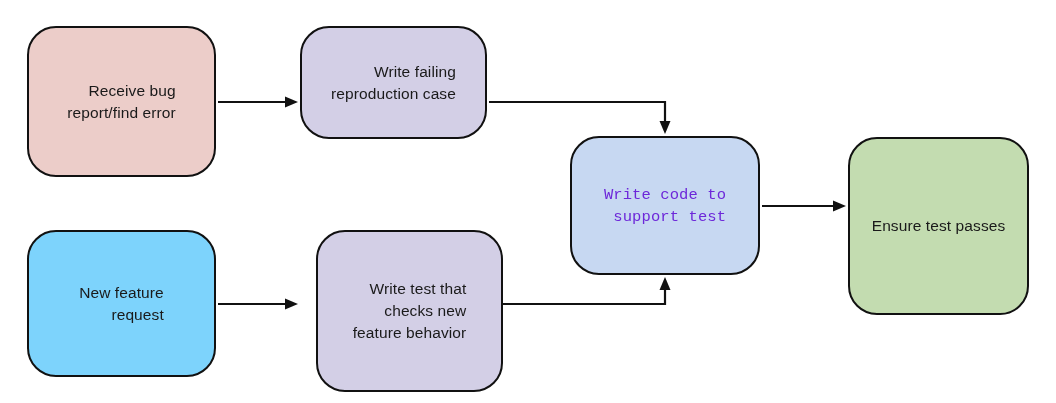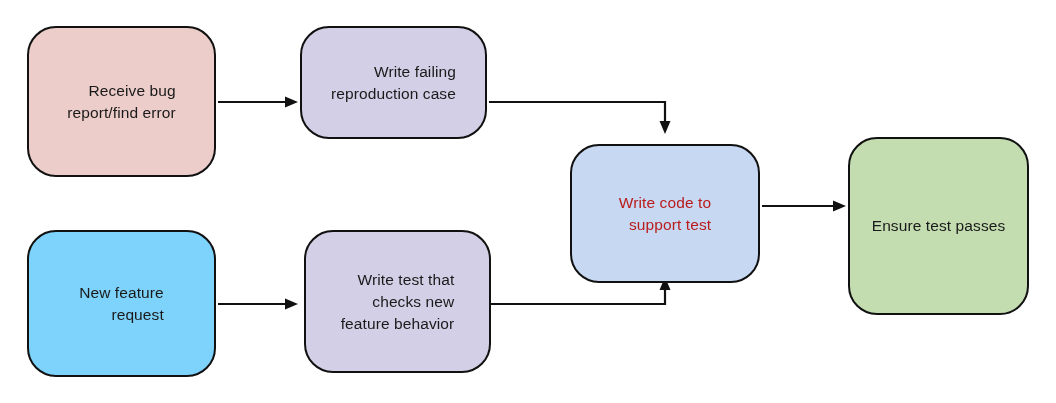--- a/index.html
+++ b/index.html
@@ -83,21 +83,21 @@
       </g>
     </svg>
 
   <div id="node-layer">
       <div class="node" style="left: 27px; top: 26px; width: 189px; height: 151px; background: rgb(236, 205, 201); border-color: rgb(17, 17, 17); color: rgb(26, 26, 26);">Receive bug
 report/find error</div>
       <div class="node" style="left: 300px; top: 26px; width: 187px; height: 113px; background: rgb(211, 207, 230); border-color: rgb(17, 17, 17); color: rgb(26, 26, 26);">Write failing
 reproduction case</div>
       <div class="node" style="left: 27px; top: 230px; width: 189px; height: 147px; background: #7dd3fc; border-color: rgb(17, 17, 17); color: rgb(26, 26, 26);">New feature
 request</div>
-      <div class="node" style="left: 304px; top: 230px; width: 187px; height: 143px; background: rgb(211, 207, 230); border-color: rgb(17, 17, 17); color: rgb(26, 26, 26);">Write test that
+      <div class="node" style="left: 316px; top: 230px; width: 187px; height: 162px; background: rgb(211, 207, 230); border-color: rgb(17, 17, 17); color: rgb(26, 26, 26);">Write test that
 checks new
 feature behavior</div>
-      <div class="node" style="left: 570px; top: 144px; width: 190px; height: 139px; background: rgb(199, 216, 242); border-color: rgb(17, 17, 17); color: #b91c1c;">Write code to
+      <div class="node" style="left: 570px; top: 136px; width: 190px; height: 139px; background: rgb(199, 216, 242); border-color: rgb(17, 17, 17); color: #6d28d9; font-family: Liberation Mono, monospace;">Write code to
 support test</div>
       <div class="node" style="left: 848px; top: 137px; width: 181px; height: 178px; background: rgb(195, 220, 176); border-color: rgb(17, 17, 17); color: rgb(26, 26, 26);">Ensure test passes</div>
     </div>
 
 </div>
 
 </body></html>

